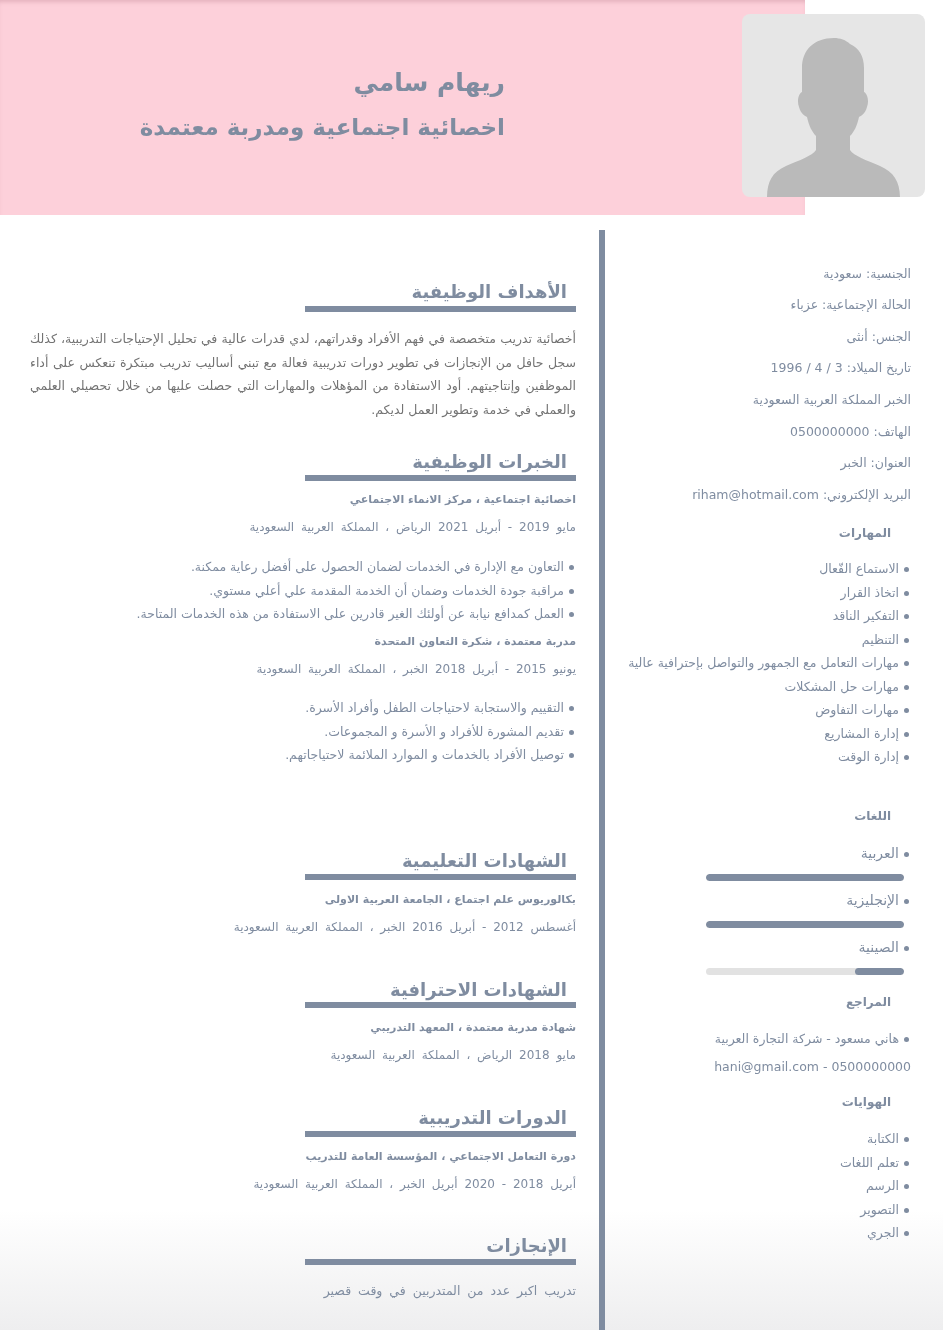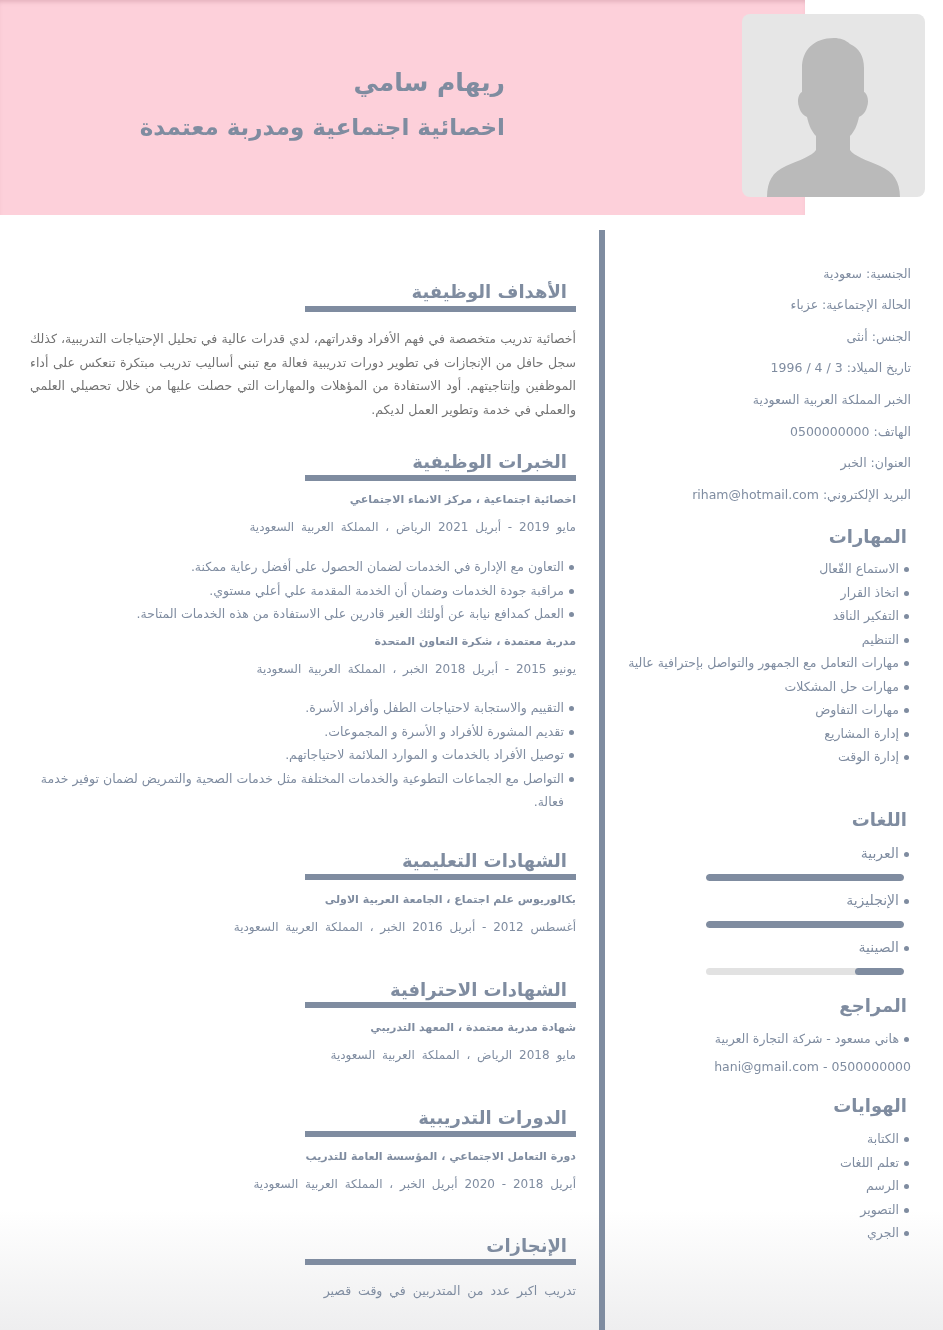--- a/index.html
+++ b/index.html
@@ -43,21 +43,21 @@
 
   
   .sidebar {
     position: absolute; left: 625px; top: 0; width: 286px;
     text-align: right;
   }
   .info-line {
     position: absolute; right: 0; font-size: 12.5px; white-space: nowrap; color: #7f8ca0;
   }
   .side-heading {
-    position: absolute; right: 4px; font-size: 18px; font-weight: bold; color: #7f8ca0; white-space: nowrap;
+    position: absolute; right: 20px; font-size: 12px; font-weight: bold; color: #7f8ca0; white-space: nowrap;
   }
   .bullet-list { position: absolute; right: 0; list-style: none; }
   .bullet-list li {
     font-size: 12.5px; line-height: 23.5px; white-space: nowrap; color: #7f8ca0;
     position: relative; padding-right: 12px;
   }
   .bullet-list li::before {
     content: ""; position: absolute; right: 2px; top: 10px;
     width: 5px; height: 5px; border-radius: 50%; background: #7f8ca0;
   }
@@ -188,21 +188,20 @@
   <li>التعاون مع الإدارة في الخدمات لضمان الحصول على أفضل رعاية ممكنة.</li>
   <li>مراقبة جودة الخدمات وضمان أن الخدمة المقدمة علي أعلي مستوي.</li>
   <li>العمل كمدافع نيابة عن أولئك الغير قادرين على الاستفادة من هذه الخدمات المتاحة.</li>
 </ul>
 <div class="entry-title" style="top:635px">مدربة معتمدة ، شكرة التعاون المتحدة</div>
 <div class="entry-meta" style="top:662px">يونيو 2015 - أبريل 2018 الخبر ، المملكة العربية السعودية</div>
 <ul class="main-list" style="top:696px">
   <li>التقييم والاستجابة لاحتياجات الطفل وأفراد الأسرة.</li>
   <li>تقديم المشورة للأفراد و الأسرة و المجموعات.</li>
   <li>توصيل الأفراد بالخدمات و الموارد الملائمة لاحتياجاتهم.</li>
-  <li class="wrap">التواصل مع الجماعات التطوعية والخدمات المختلفة مثل خدمات الصحية والتمريض لضمان توفير خدمة فعالة.</li>
 </ul>
 
 <div class="section-heading" style="top:841px">الشهادات التعليمية</div>
 <div class="section-rule" style="top:874px"></div>
 <div class="entry-title" style="top:893px">بكالوريوس علم اجتماع ، الجامعة العربية الاولى</div>
 <div class="entry-meta" style="top:920px">أغسطس 2012 - أبريل 2016 الخبر ، المملكة العربية السعودية</div>
 
 <div class="section-heading" style="top:970px">الشهادات الاحترافية</div>
 <div class="section-rule" style="top:1002px"></div>
 <div class="entry-title" style="top:1021px">شهادة مدربة معتمدة ، المعهد التدريبي</div>

